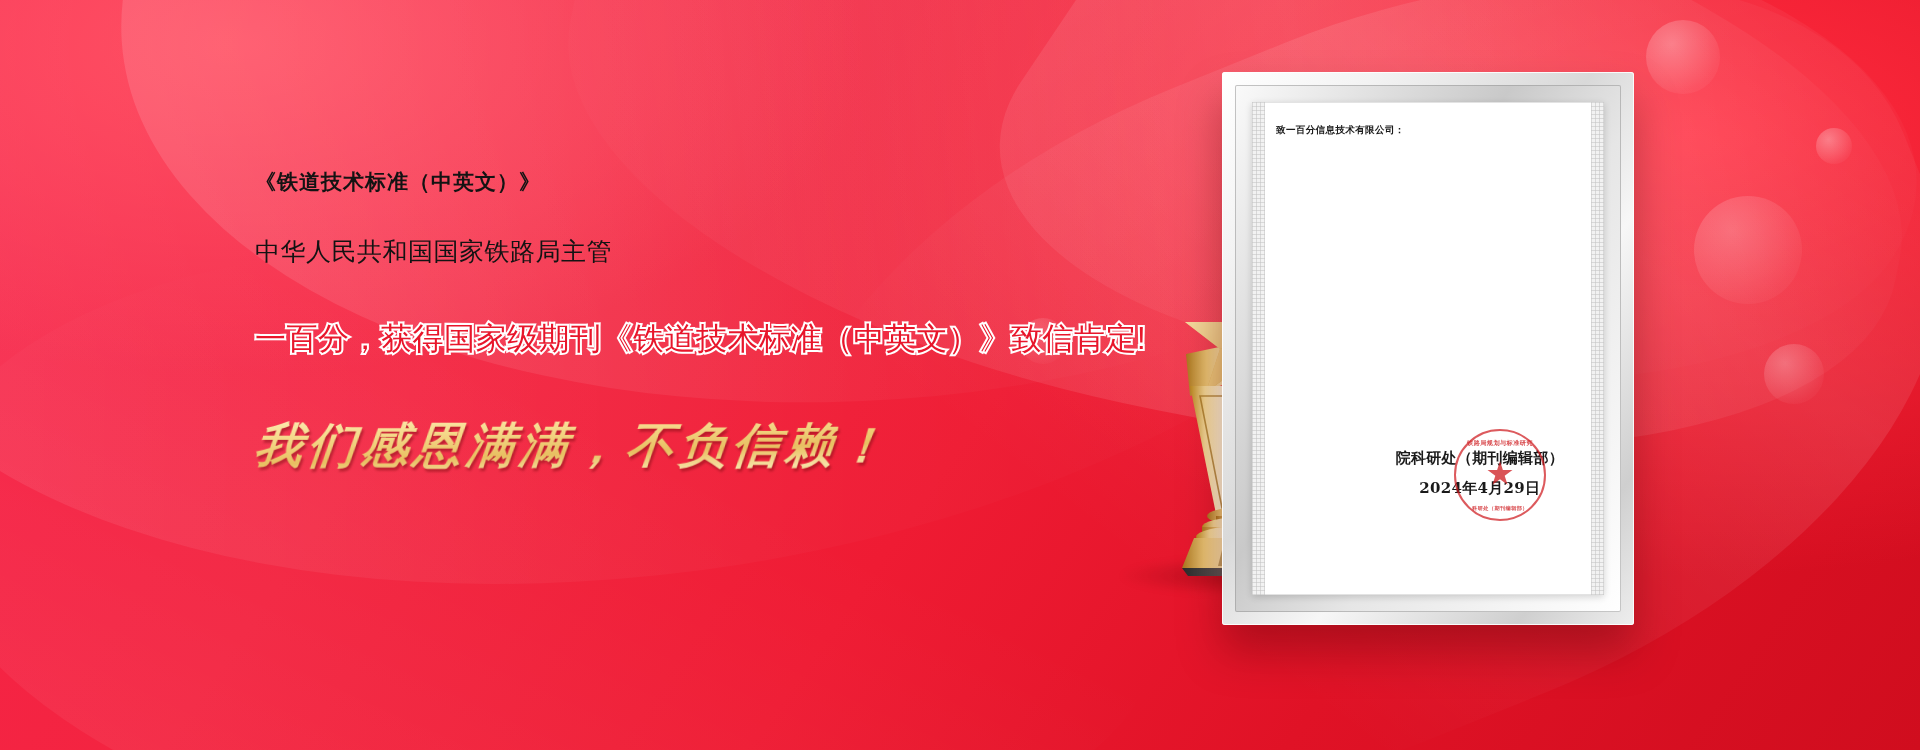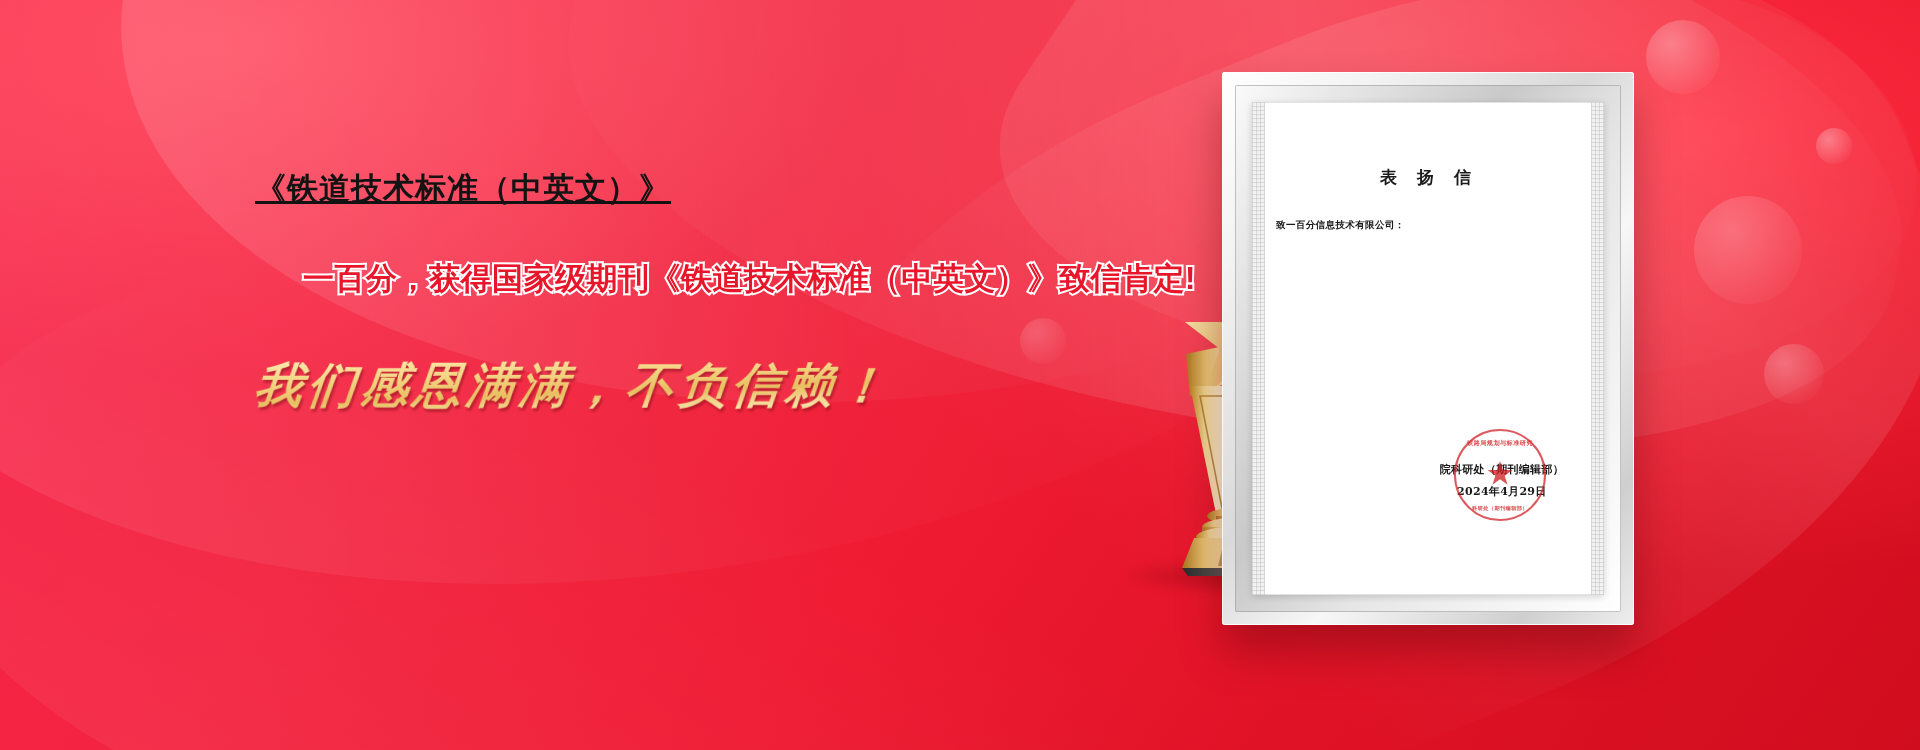--- a/index.html
+++ b/index.html
@@ -68,45 +68,43 @@
   .b6 { left: 1020px; top: 318px; width: 46px;  height: 46px;  background: radial-gradient(circle at 35% 32%, rgba(255,255,255,0.18), rgba(255,255,255,0.03) 72%, rgba(255,255,255,0)); }
 
   
   .copy {
     position: absolute;
     left: 255px; top: 168px;
     width: 960px;
     color: #1b1b1b;
   }
   .journal-title {
-    font-size: 31px;
+    font-size: 21px;
     font-weight: bold;
     letter-spacing: 1px;
     color: #131313;
     margin-bottom: 36px;
-    text-decoration: underline;
   }
   .sub-line {
     font-size: 25px;
     line-height: 1.52;
     color: #131313;
     letter-spacing: 0.5px;
     white-space: nowrap;
   }
   .headline {
     margin-top: 48px;
     font-size: 31px;
-    font-weight: bold;
+    font-weight: normal;
     color: #e8162b;
     letter-spacing: 0.5px;
     white-space: nowrap;
     -webkit-text-stroke: 4px #ffffff;
     paint-order: stroke fill;
     text-shadow: 0 1px 0 rgba(255,255,255,0.6);
-    margin-left: 48px;
   }
   .slogan {
     margin-top: 54px;
     font-family: "DejaVu Serif", "Liberation Serif", serif;
     font-size: 48px;
     font-weight: bold;
     font-style: italic;
     letter-spacing: 5px;
     white-space: nowrap;
     background: linear-gradient(178deg, #fff0bd 0%, #f5d98a 26%, #e8bf61 52%, #f6e1a4 72%, #d9a93f 100%);
@@ -177,21 +175,21 @@
     font-size: 9.5px;
     font-weight: bold;
     line-height: 1.85;
     text-indent: 19px;
     letter-spacing: 0.2px;
   }
   .sign-block {
     position: absolute;
     right: 18px; bottom: 78px;
     text-align: center;
-    font-size: 11px;
+    font-size: 15px;
     font-weight: bold;
     line-height: 2;
     letter-spacing: 0.3px;
   }
   .seal {
     position: absolute;
     right: 36px; bottom: 60px;
     width: 92px; height: 92px;
     border-radius: 50%;
     border: 2.6px solid rgba(206,26,30,0.82);
@@ -242,20 +240,21 @@
   <div class="bubble b1"></div>
   <div class="bubble b2"></div>
   <div class="bubble b3"></div>
   <div class="bubble b4"></div>
   <div class="bubble b5"></div>
   <div class="bubble b6"></div>
 
   <div class="copy">
     <div class="journal-title">《铁道技术标准（中英文）》</div>
 
+    <div class="sub-line">中华人民共和国国家铁路局主管</div>
 
     <div class="headline">一百分，获得国家级期刊《铁道技术标准（中英文）》致信肯定!</div>
 
     <div class="slogan">我们感恩满满，不负信赖！</div>
   </div>
 
   <div class="trophy-shadow"></div>
   <div class="trophy">
     <svg viewBox="0 0 230 330" width="230" height="330">
       <defs>
@@ -319,21 +318,20 @@
     </svg>
   </div>
 
   <div class="frame">
     <div class="frame-inner-bevel"></div>
     <div class="paper">
       <div class="paper-edge-l"></div>
       <div class="paper-edge-r"></div>
 
       <div class="letter">
-        <div class="letter-title">表 扬 信</div>
         <div class="letter-salutation">致一百分信息技术有限公司：</div>
 
         <div class="sign-block">
           <div>院科研处（期刊编辑部）</div>
           <div>2024年4月29日</div>
         </div>
 
         <div class="seal">
           <div class="seal-top-text">铁路局规划与标准研究</div>
           <div class="seal-star"></div>

